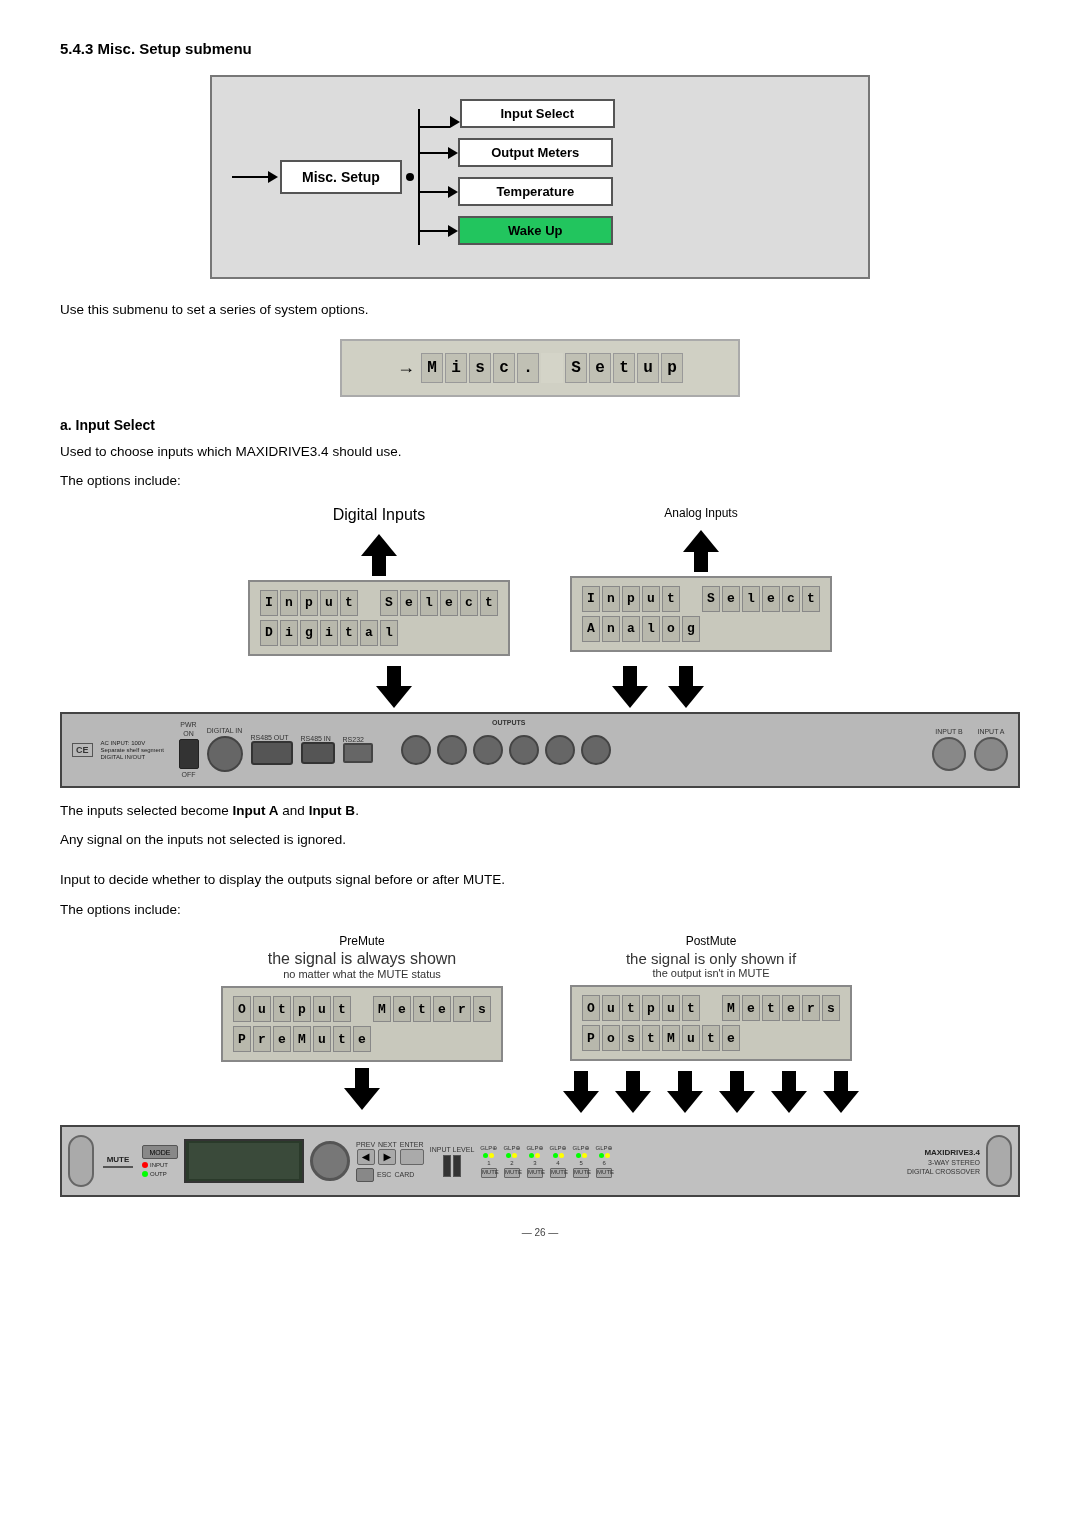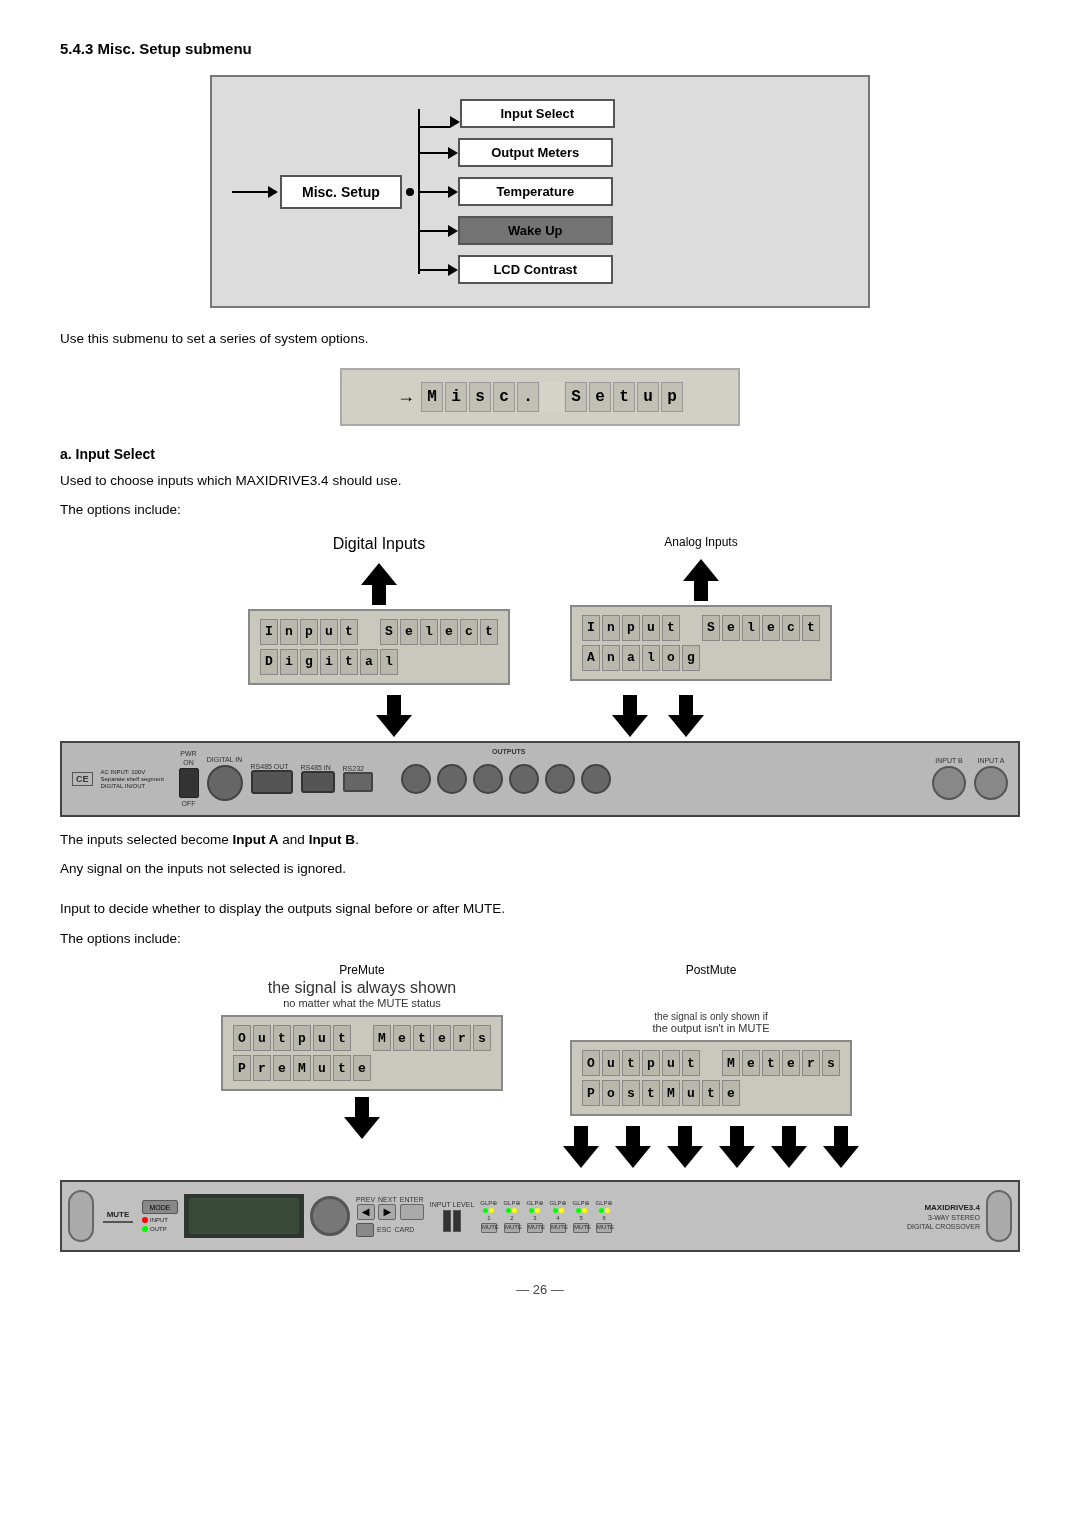--- a/index.html
+++ b/index.html
@@ -35,21 +35,21 @@
     }
 
     .bold-text {
       font-weight: bold;
     }
 
     
     .page-number {
       text-align: center;
       margin-top: 30px;
-      font-size: 13px;
+      font-size: 10px;
       color: #444;
     }
 
     
     .big-arrow-down {
       display: flex;
       flex-direction: column;
       align-items: center;
       margin: 4px 0;
     }
@@ -127,26 +127,21 @@
           <div style="background:#fff;border:2px solid #555;padding:5px 16px;font-weight:bold;font-size:13px;white-space:nowrap;min-width:155px;text-align:center;">Output Meters</div>
         </div>
         <div style="display:flex;align-items:center;margin-bottom:10px;">
           <div style="width:30px;height:2px;background:#000;"></div>
           <div style="width:0;height:0;border-top:6px solid transparent;border-bottom:6px solid transparent;border-left:10px solid #000;"></div>
           <div style="background:#fff;border:2px solid #555;padding:5px 16px;font-weight:bold;font-size:13px;white-space:nowrap;min-width:155px;text-align:center;">Temperature</div>
         </div>
         <div style="display:flex;align-items:center;margin-bottom:10px;">
           <div style="width:30px;height:2px;background:#000;"></div>
           <div style="width:0;height:0;border-top:6px solid transparent;border-bottom:6px solid transparent;border-left:10px solid #000;"></div>
-          <div style="background:#737373;border:2px solid #555;padding:5px 16px;font-weight:bold;font-size:13px;white-space:nowrap;min-width:155px;text-align:center;">Wake Up</div>
-        </div>
-        <div style="display:flex;align-items:center;">
-          <div style="width:30px;height:2px;background:#000;"></div>
-          <div style="width:0;height:0;border-top:6px solid transparent;border-bottom:6px solid transparent;border-left:10px solid #000;"></div>
-          <div style="background:#fff;border:2px solid #555;padding:5px 16px;font-weight:bold;font-size:13px;white-space:nowrap;min-width:155px;text-align:center;">LCD Contrast</div>
+          <div style="background:#22c55e;border:2px solid #555;padding:5px 16px;font-weight:bold;font-size:13px;white-space:nowrap;min-width:155px;text-align:center;">Wake Up</div>
         </div>
       </div>
     </div>
   </div>
 
   <p class="body-text">Use this submenu to set a series of system options.</p>
 
   <div style="display:flex;align-items:center;justify-content:center;gap:6px;background:#d0d0c4;border:2px solid #aaa;padding:12px 20px;width:400px;margin:18px auto;">
     <span style="font-size:18px;font-weight:bold;">→</span>
     <div style="display:flex;gap:2px;" id="lcd-chars-container">
@@ -376,21 +371,21 @@
             </div>
           </div>
         <div class="big-arrow-down" style="margin-top:6px;">
           <div class="shaft"></div>
           <div class="head"></div>
         </div>
       </div>
 
       <div style="display:flex;flex-direction:column;align-items:center;">
         <div style="font-size:12px;margin-bottom:2px;">PostMute</div>
-        <div style="font-size:10px;color:#333;margin-top:32px;">the signal is only shown if</div>
+        <div style="font-size:15px;color:#333;">the signal is only shown if</div>
         <div style="font-size:11px;color:#333;margin-bottom:6px;">the output isn't in MUTE</div>
         <div style="background:#c8c8bc;border:2px solid #888;padding:8px 10px;display:flex;flex-direction:column;gap:4px;" id="postmute-lcd">
             <div style="display: flex; gap: 2px;">
               <div style="width: 18px; height: 26px; background: rgb(184, 184, 172); border: 1px solid rgb(136, 136, 136); display: flex; align-items: center; justify-content: center; font-size: 13px; font-weight: bold; font-family: &quot;Courier New&quot;, monospace;">O</div>
               <div style="width: 18px; height: 26px; background: rgb(184, 184, 172); border: 1px solid rgb(136, 136, 136); display: flex; align-items: center; justify-content: center; font-size: 13px; font-weight: bold; font-family: &quot;Courier New&quot;, monospace;">u</div>
               <div style="width: 18px; height: 26px; background: rgb(184, 184, 172); border: 1px solid rgb(136, 136, 136); display: flex; align-items: center; justify-content: center; font-size: 13px; font-weight: bold; font-family: &quot;Courier New&quot;, monospace;">t</div>
               <div style="width: 18px; height: 26px; background: rgb(184, 184, 172); border: 1px solid rgb(136, 136, 136); display: flex; align-items: center; justify-content: center; font-size: 13px; font-weight: bold; font-family: &quot;Courier New&quot;, monospace;">p</div>
               <div style="width: 18px; height: 26px; background: rgb(184, 184, 172); border: 1px solid rgb(136, 136, 136); display: flex; align-items: center; justify-content: center; font-size: 13px; font-weight: bold; font-family: &quot;Courier New&quot;, monospace;">u</div>
               <div style="width: 18px; height: 26px; background: rgb(184, 184, 172); border: 1px solid rgb(136, 136, 136); display: flex; align-items: center; justify-content: center; font-size: 13px; font-weight: bold; font-family: &quot;Courier New&quot;, monospace;">t</div>
               <div style="width: 18px; height: 26px; background: rgb(200, 200, 188); border: 1px solid transparent; display: flex; align-items: center; justify-content: center; font-size: 13px; font-weight: bold; font-family: &quot;Courier New&quot;, monospace;"> </div>

